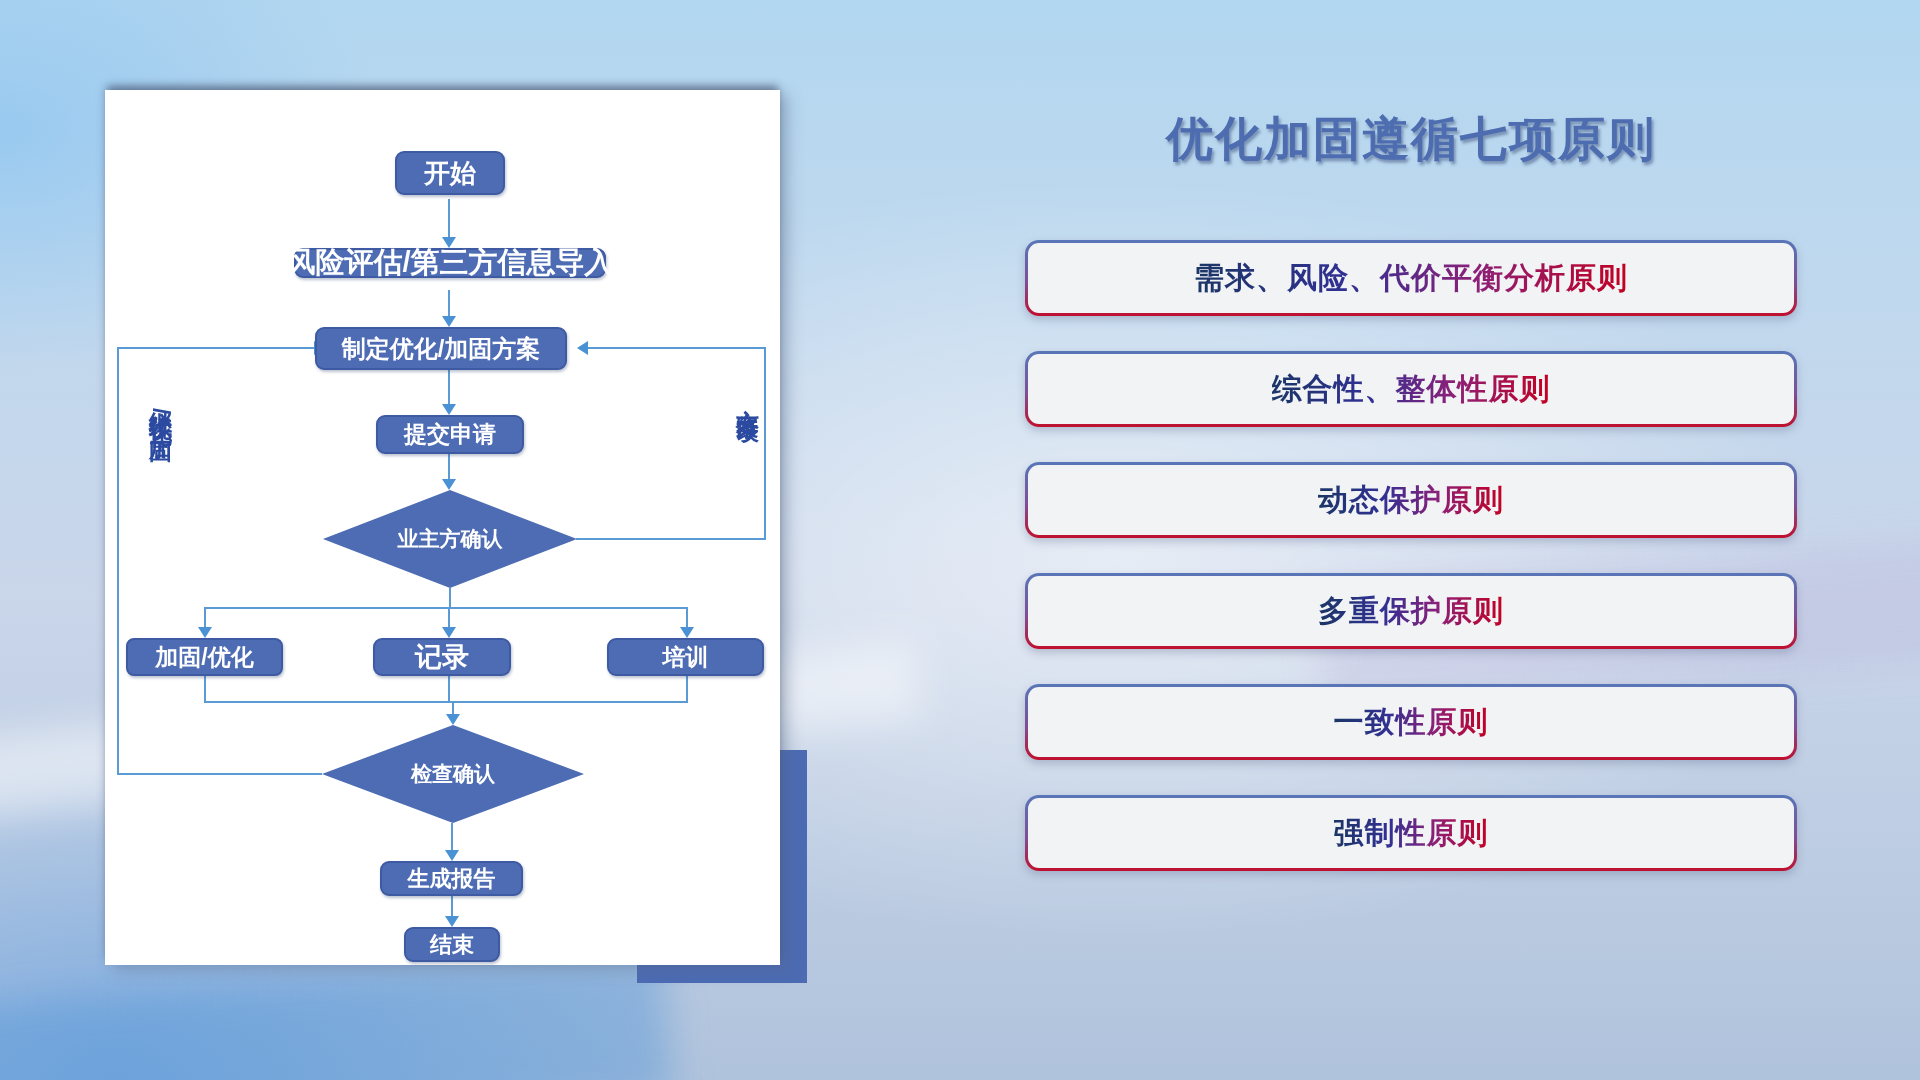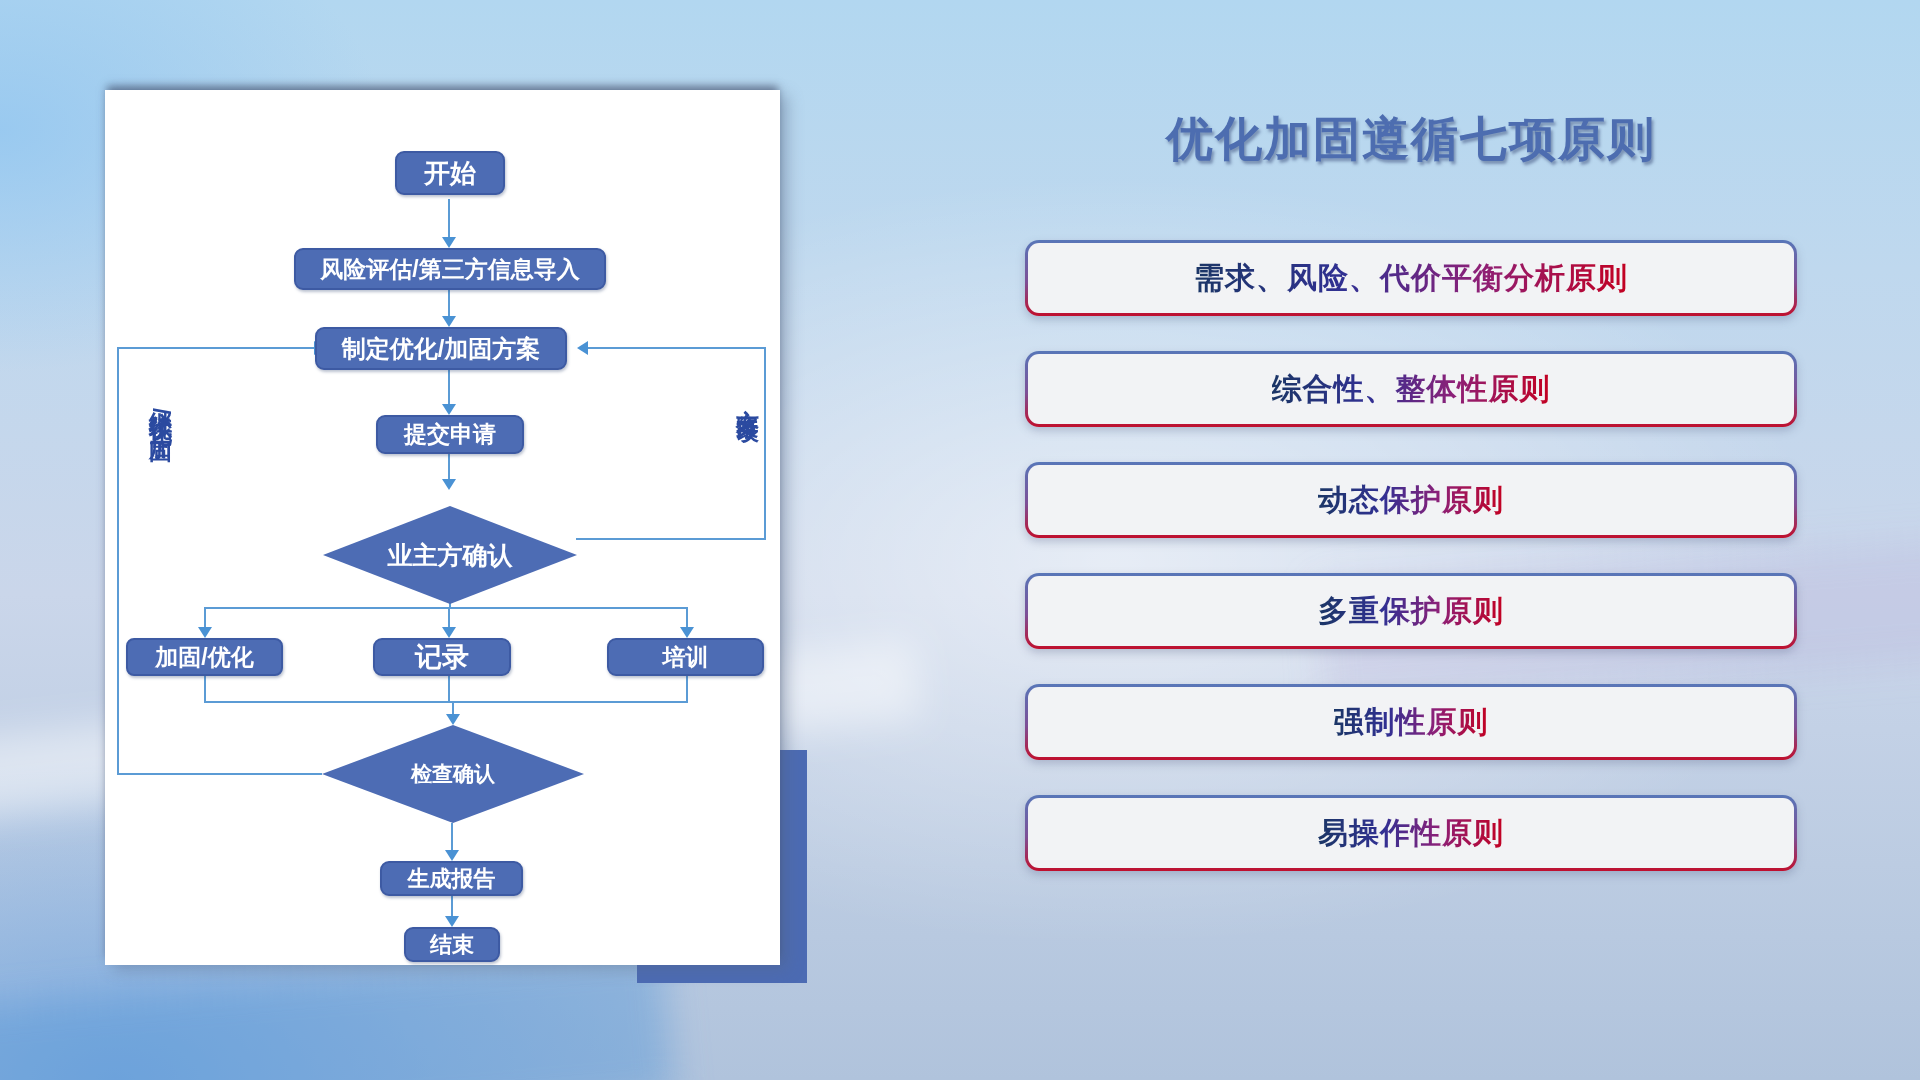--- a/index.html
+++ b/index.html
@@ -74,24 +74,24 @@
 <div class="stage">
 
   <div class="streak streak1"></div>
   <div class="streak streak2"></div>
   <div class="streak streak3"></div>
 
   <div class="accent-rect"></div>
   <div class="card"></div>
 
   <div class="fnode" style="left:395px;top:151px;width:110px;height:44px;font-size:26px;">开始</div>
-  <div class="fnode" style="left:294px;top:248px;width:312px;height:42px;font-size:23px;">风险评估/第三方信息导入</div>
+  <div class="fnode" style="left:294px;top:248px;width:312px;height:30px;font-size:29px;">风险评估/第三方信息导入</div>
   <div class="fnode" style="left:315px;top:327px;width:252px;height:43px;font-size:24px;">制定优化/加固方案</div>
   <div class="fnode" style="left:376px;top:415px;width:148px;height:39px;font-size:23px;">提交申请</div>
-  <div class="fdiamond" style="left:323px;top:506px;width:254px;height:98px;font-size:25px;">业主方确认</div>
+  <div class="fdiamond" style="left:323px;top:490px;width:254px;height:98px;font-size:21px;">业主方确认</div>
   <div class="fnode" style="left:126px;top:638px;width:157px;height:38px;font-size:23px;border-radius:8px;">加固/优化</div>
   <div class="fnode" style="left:373px;top:638px;width:138px;height:38px;font-size:27px;">记录</div>
   <div class="fnode" style="left:607px;top:638px;width:157px;height:38px;font-size:23px;">培训</div>
   <div class="fdiamond" style="left:322px;top:725px;width:262px;height:98px;font-size:21px;">检查确认</div>
   <div class="fnode" style="left:380px;top:861px;width:143px;height:35px;font-size:22px;">生成报告</div>
   <div class="fnode" style="left:404px;top:927px;width:96px;height:35px;font-size:22px;">结束</div>
 
   <div class="vlabel" style="left:146px;top:392px;">继续优化/加固</div>
   <div class="vlabel" style="left:733px;top:390px;">方案修改</div>
 
@@ -156,23 +156,23 @@
         <span class="ptext">动态保护原则</span>
       </div>
     </div>
     <div class="pcard">
       <div class="pcard-inner">
         <span class="ptext">多重保护原则</span>
       </div>
     </div>
     <div class="pcard">
       <div class="pcard-inner">
-        <span class="ptext">强制性原则</span>
+        <span class="ptext">一致性原则</span>
       </div>
     </div>
     <div class="pcard">
       <div class="pcard-inner">
-        <span class="ptext">易操作性原则</span>
+        <span class="ptext">强制性原则</span>
       </div>
     </div>
   </div>
 
 </div>
 
 </body></html>

